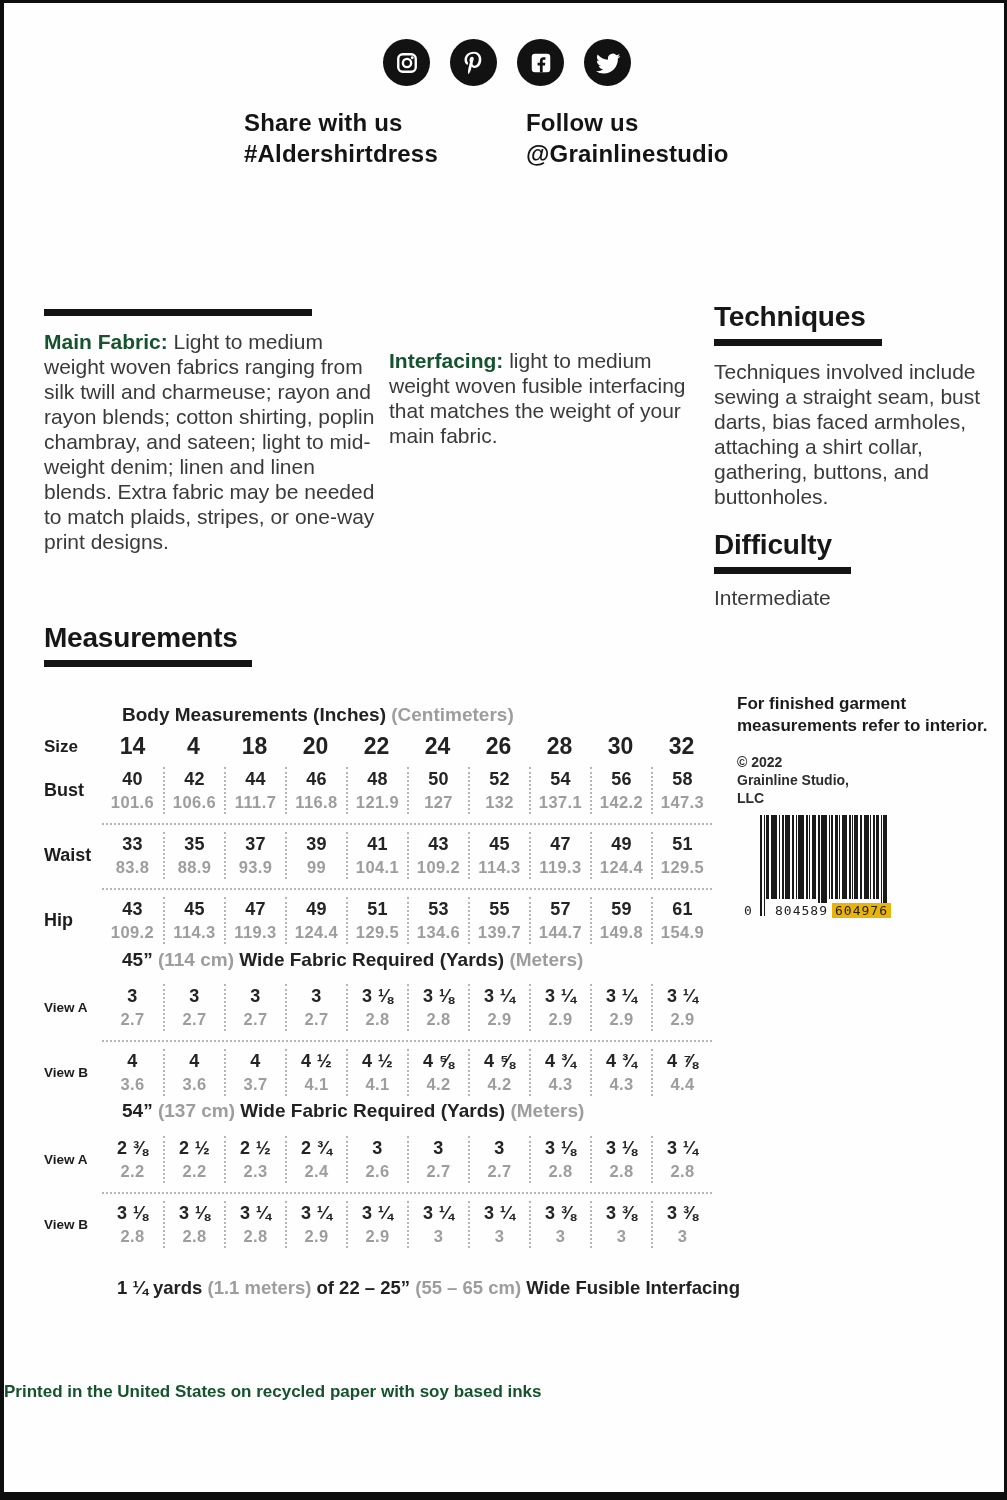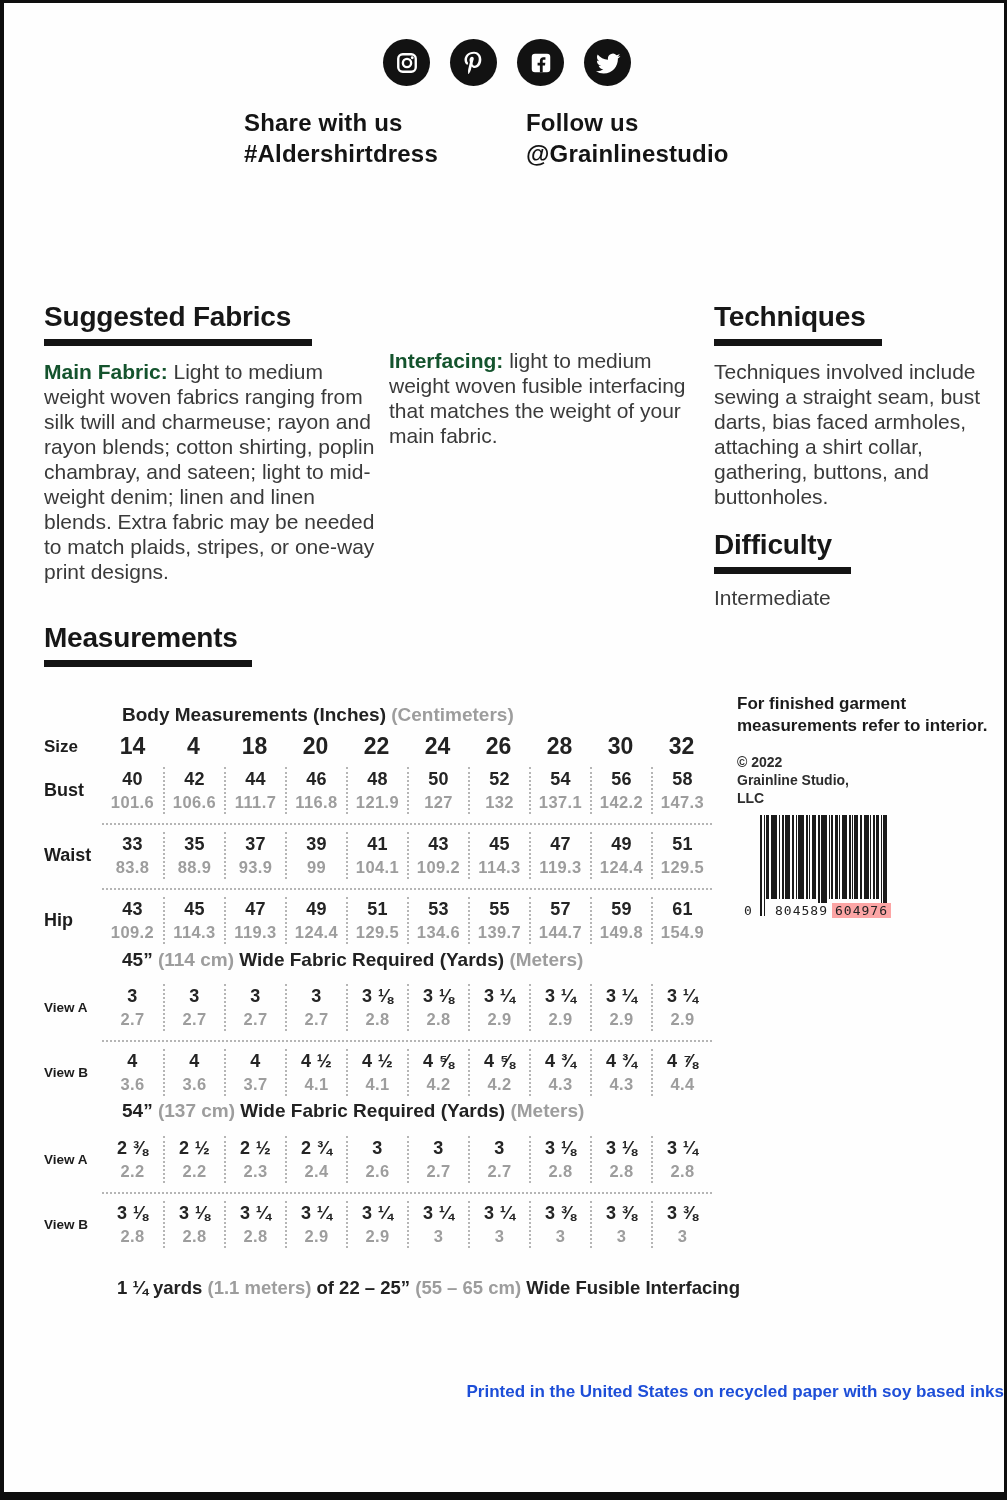--- a/index.html
+++ b/index.html
@@ -57,23 +57,23 @@
   
   .finished-note{position:absolute;left:733px;top:690px;width:256px;font-size:17px;font-weight:bold;color:#1b1b1b;line-height:22px;}
   .copyright{position:absolute;left:733px;top:750px;font-size:14px;font-weight:bold;color:#2c2c2c;line-height:18px;}
   .barcode{position:absolute;left:746px;top:812px;width:150px;height:106px;}
   .bars{position:absolute;left:10px;top:0;height:102px;}
   .bar{position:absolute;top:0;background:#1a1a1a;height:84px;}
   .bar.guard{height:101px;}
   .bc-digits{position:absolute;top:88px;left:0;width:150px;font-family:"DejaVu Sans Mono",monospace;font-size:13px;color:#222;}
   .bc-zero{position:absolute;left:-6px;top:0;}
   .bc-g1{position:absolute;left:22px;top:0;background:#fefefe;padding:0 3px;letter-spacing:1px;}
-  .bc-g2{position:absolute;left:82px;top:0;background:#fca5a5;padding:0 3px;letter-spacing:1px;}
+  .bc-g2{position:absolute;left:82px;top:0;background:#eab308;padding:0 3px;letter-spacing:1px;}
   
-  .footer-line{position:absolute;left:0;top:1379px;width:100%;text-align:right;font-size:17px;font-weight:bold;color:#1d4ed8;}
+  .footer-line{position:absolute;left:0;top:1379px;width:100%;text-align:left;font-size:17px;font-weight:bold;color:#14532d;}
 </style>
 </head>
 <body>
 
 <div class="page">
 
   <div class="social-row">
     <div class="sicon">
       <svg viewBox="0 0 24 24" aria-hidden="true">
         <rect x="5" y="5" width="14" height="14" rx="3.6" fill="none" stroke="#fff" stroke-width="1.9"></rect>
@@ -102,21 +102,20 @@
   <div class="share-block">
     <div>Share with us</div>
     <div>#Aldershirtdress</div>
   </div>
   <div class="follow-block">
     <div>Follow us</div>
     <div>@Grainlinestudio</div>
   </div>
 
   <section class="col-left">
-    <div class="h2">Suggested Fabrics</div>
     <div class="rule" id="rule-fabrics"></div>
     <p class="body-copy"><span class="blead">Main Fabric:</span><span> Light to medium weight woven fabrics ranging from silk twill and charmeuse; rayon and rayon blends; cotton shirting, poplin chambray, and sateen; light to mid-weight denim; linen and linen blends. Extra fabric may be needed to match plaids, stripes, or one-way print designs.</span></p>
   </section>
 
   <section class="col-mid-p">
     <p class="body-copy"><span class="blead">Interfacing:</span><span> light to medium weight woven fusible interfacing that matches the weight of your main fabric.</span></p>
   </section>
 
   <section class="col-right">
     <div class="h2">Techniques</div>

